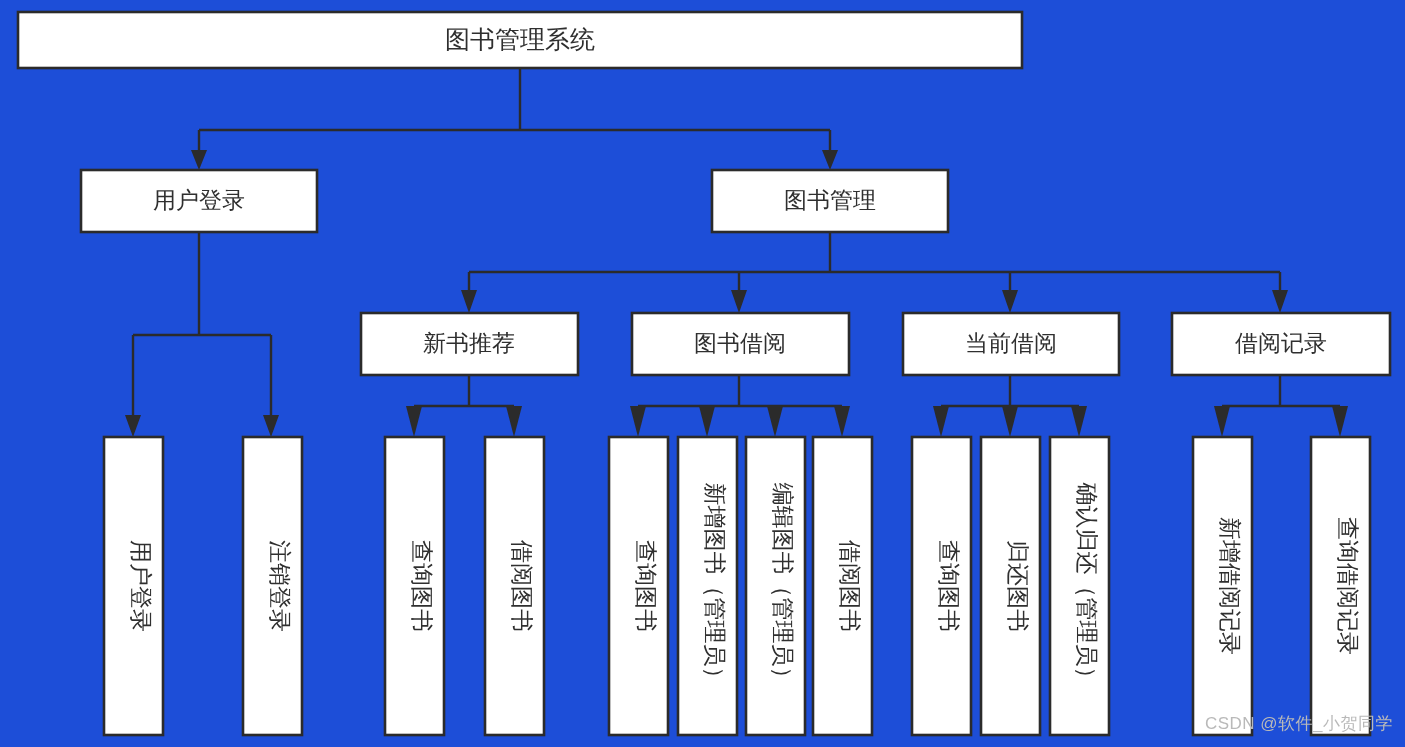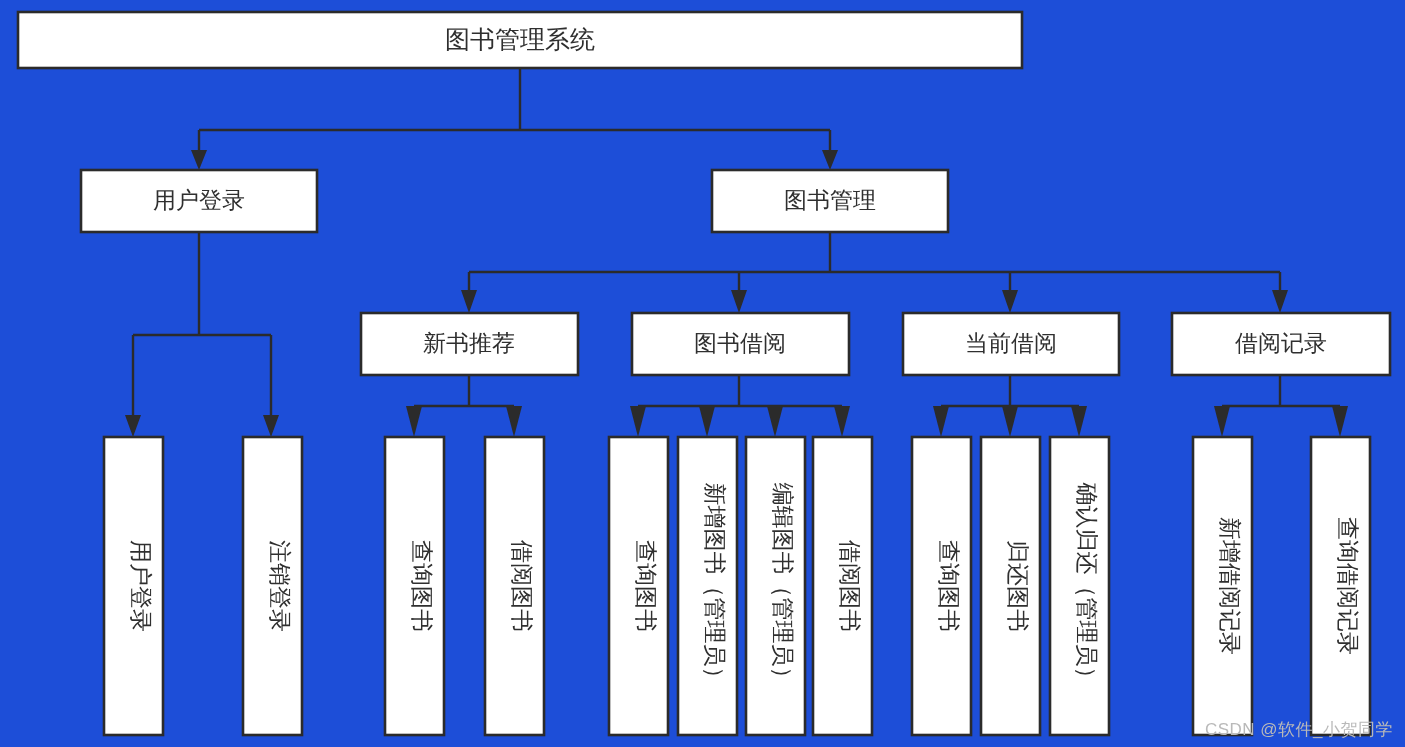--- a/index.html
+++ b/index.html
@@ -51,21 +51,21 @@
   }
   .vert-label {
     fill: #2f2f2f;
     font-family: "Liberation Sans", sans-serif;
     font-size: 23px;
     text-anchor: middle;
   }
   .watermark {
     position: absolute;
     right: 12px;
-    bottom: 6px;
+    bottom: 12px;
     color: #b9b9b9;
     font-size: 17px;
     font-family: "Liberation Sans", sans-serif;
     letter-spacing: 0.5px;
     white-space: nowrap;
     pointer-events: none;
   }
 </style>
 </head>
 <body>

